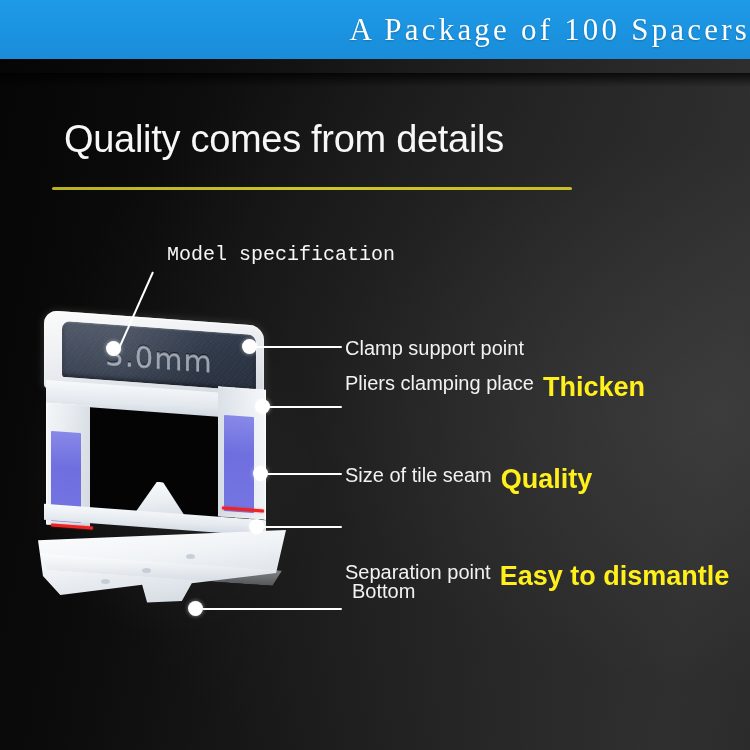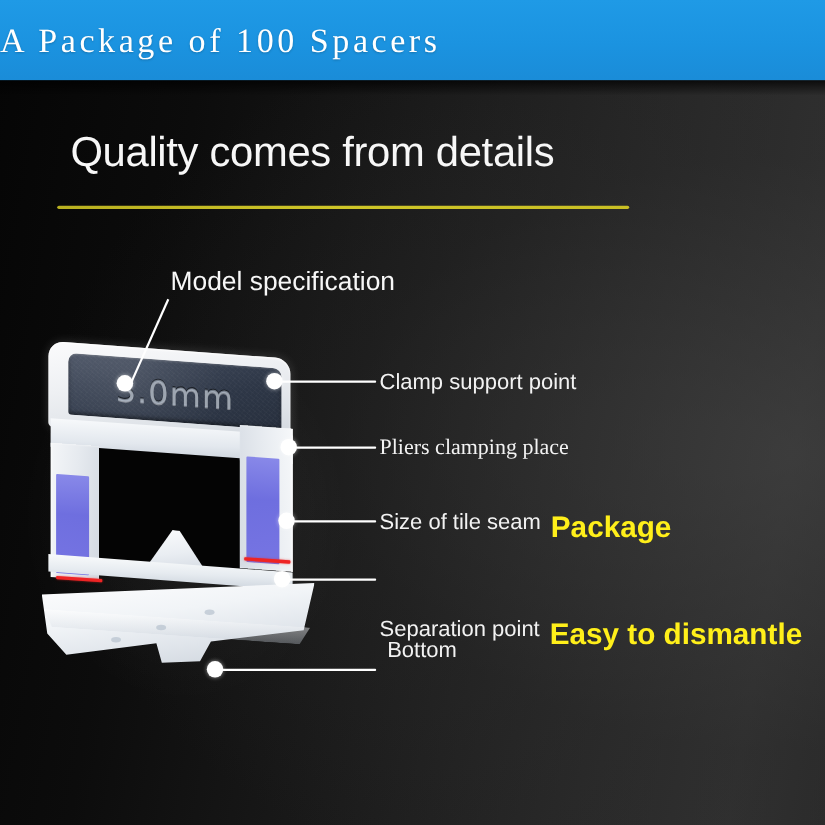--- a/index.html
+++ b/index.html
@@ -10,23 +10,23 @@
   }
   #page{
     position:relative;width:750px;height:750px;overflow:hidden;
     background:
       radial-gradient(ellipse 900px 600px at 95% 55%, rgba(70,70,70,0.55) 0%, rgba(45,45,45,0.28) 45%, rgba(0,0,0,0) 75%),
       linear-gradient(100deg, #050505 0%, #0c0c0c 22%, #1a1a1a 48%, #272727 72%, #303030 90%, #2b2b2b 100%);
   }
 
   
   #banner{
-    position:absolute;left:0;top:0;width:750px;height:73px;
+    position:absolute;left:0;top:0;width:750px;height:59px;
     background:linear-gradient(180deg,#1f9ae6 0%,#1b93e0 55%,#1a8cd8 100%);
-    display:flex;align-items:center;justify-content:flex-start;
+    display:flex;align-items:center;justify-content:flex-end;
   }
   #banner-title{
     font-family:"Liberation Serif", serif;
     font-size:31px;color:#ffffff;letter-spacing:3.2px;
     text-shadow:0 1px 2px rgba(0,0,0,0.22);
     white-space:nowrap;
   }
   #banner-shadow{
     position:absolute;left:0;top:73px;width:750px;height:14px;
     background:linear-gradient(180deg, rgba(0,0,0,0.75) 0%, rgba(0,0,0,0) 100%);
@@ -167,21 +167,21 @@
     position:absolute;width:2px;background:#ffffff;transform-origin:top center;
   }
 
   
   .callout{
     position:absolute;white-space:nowrap;display:flex;align-items:flex-start;
   }
   .c-label{font-size:20px;color:#f2f2f2;}
   .c-emph{font-size:27px;color:#ffef1a;margin-left:9px;font-weight:bold;}
   #model-spec{
-    position:absolute;left:155px;top:243px;font-size:24px;color:#f7f7f7;white-space:nowrap;
+    position:absolute;left:167px;top:243px;font-size:20px;color:#f7f7f7;white-space:nowrap;font-family:Liberation Mono, monospace;
   }
   #bottom-sub{
     position:absolute;left:345px;top:619px;font-size:20px;color:#f3f3f3;white-space:nowrap;font-weight:bold;
   }
 </style>
 </head>
 <body>
 
 <div id="page">
 
@@ -229,29 +229,30 @@
   <div id="model-spec">Model specification</div>
 
   <div class="dot" style="left:242px;top:339px;"></div>
   <div class="lead" style="left:256px;top:346px;width:86px;"></div>
   <div class="callout" style="left:345px;top:337px;">
     <span class="c-label">Clamp support point</span>
   </div>
 
   <div class="dot" style="left:255px;top:399px;"></div>
   <div class="lead" style="left:269px;top:406px;width:73px;"></div>
-  <div class="callout" style="left:345px;top:396px;font-family:Liberation Serif, serif;">
+  <div class="callout" style="left:345px;top:372px;">
     <span class="c-label">Pliers clamping place</span>
+    <span class="c-emph">Thicken</span>
   </div>
 
   <div class="dot" style="left:253px;top:466px;"></div>
   <div class="lead" style="left:267px;top:473px;width:75px;"></div>
   <div class="callout" style="left:345px;top:464px;">
     <span class="c-label">Size of tile seam</span>
-    <span class="c-emph">Package</span>
+    <span class="c-emph">Quality</span>
   </div>
 
   <div class="dot" style="left:249px;top:519px;"></div>
   <div class="lead" style="left:263px;top:526px;width:79px;"></div>
   <div class="callout" style="left:345px;top:517px;margin-top:44px;">
     <span class="c-label">Separation point</span>
     <span class="c-emph">Easy to dismantle</span>
   </div>
 
   <div class="dot" style="left:188px;top:601px;"></div>

